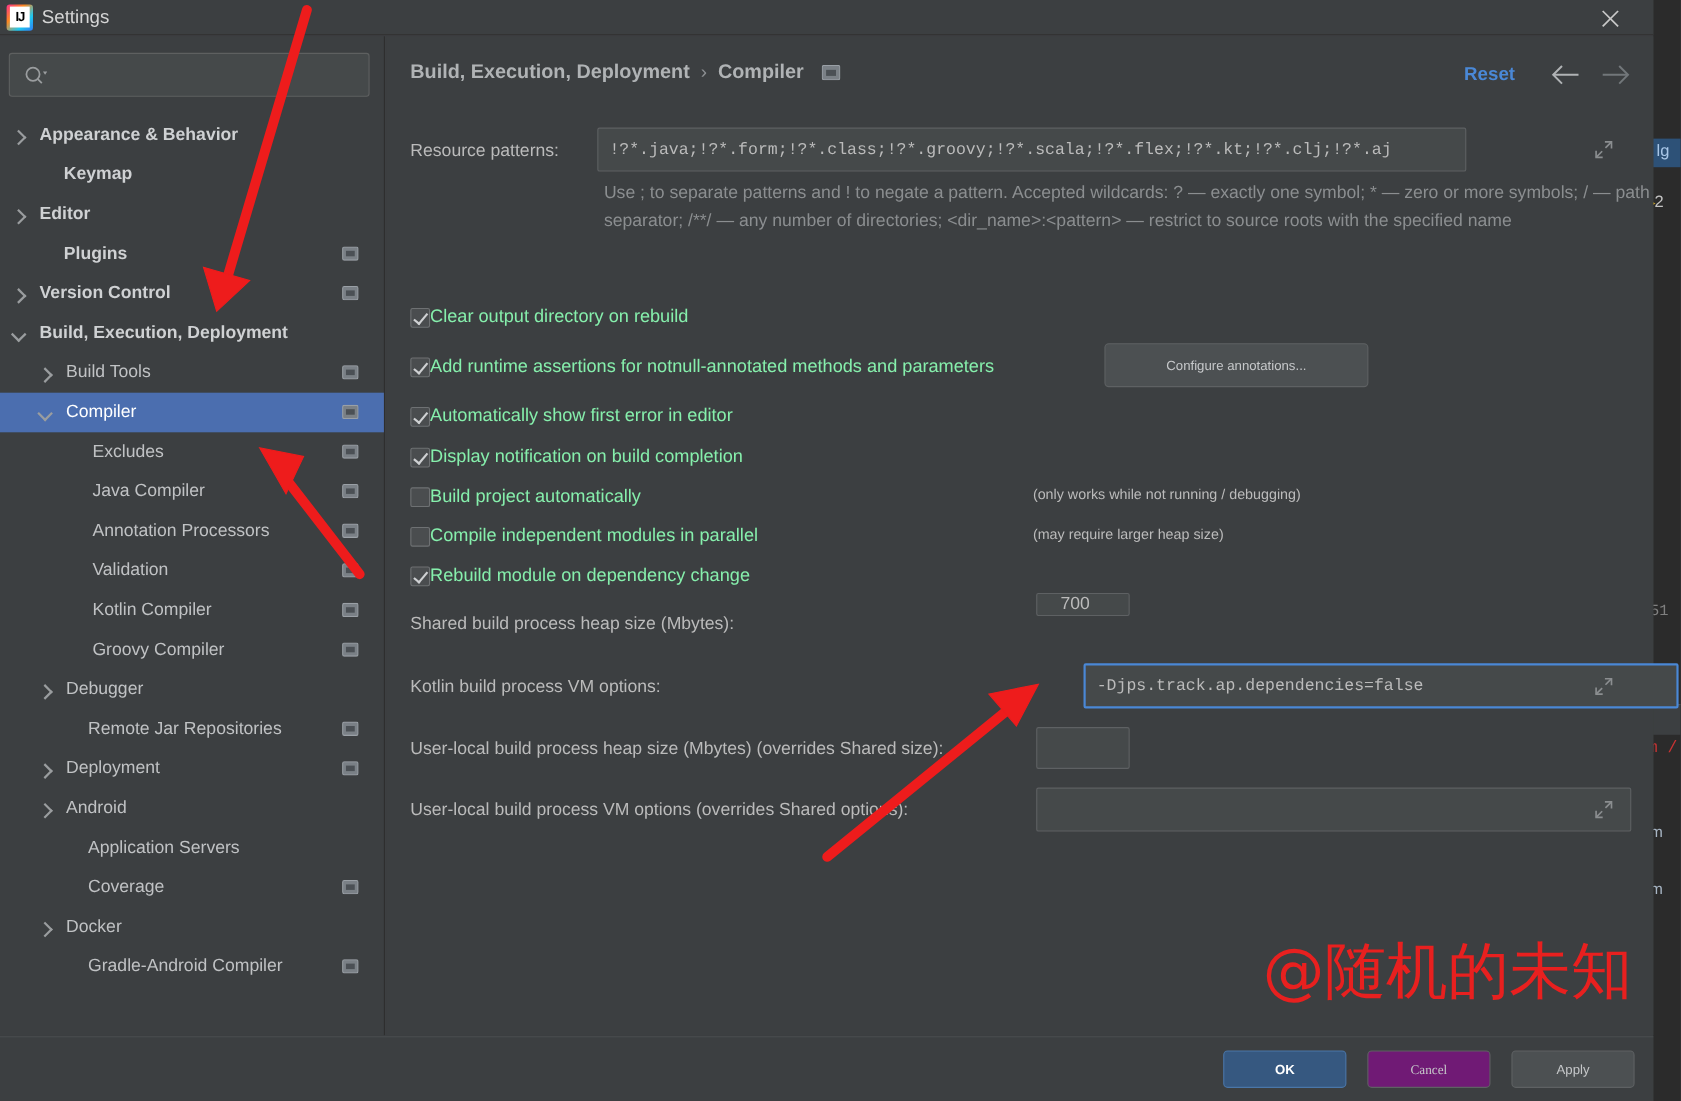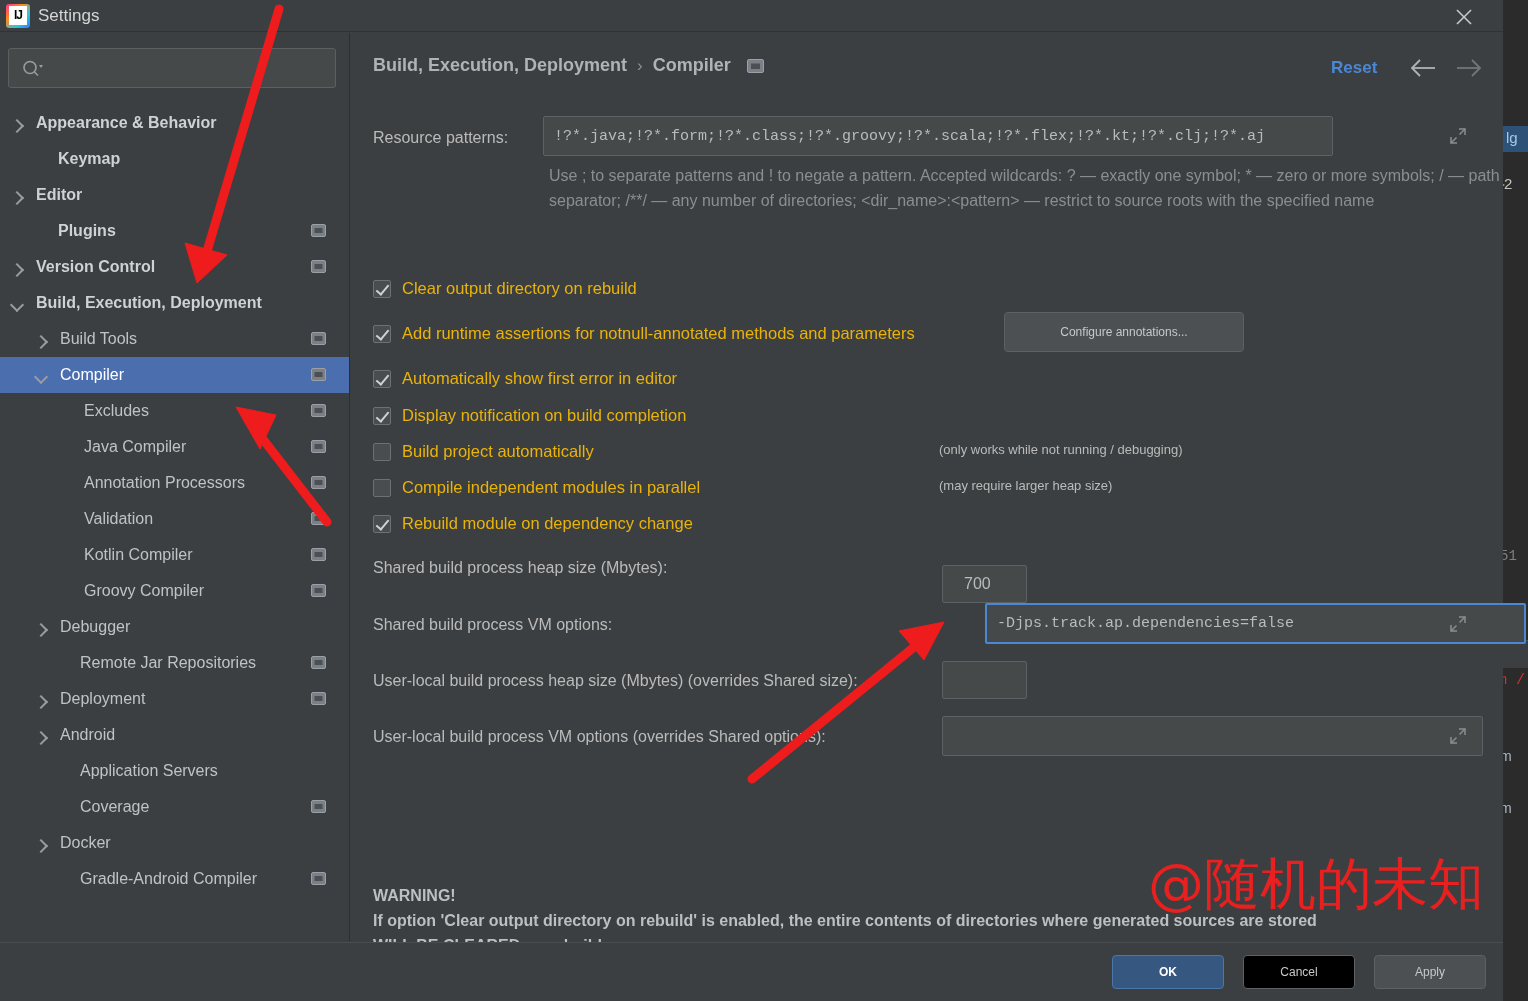--- a/index.html
+++ b/index.html
@@ -204,22 +204,22 @@
     padding: 0 8px; outline: none;
     font-family: "Liberation Sans", sans-serif;
   }
 
   .hint {
     position: absolute; color: #8b8e90; font-size: 16px; line-height: 25px;
     width: 960px;
   }
 
   .cb-row {
-    position: absolute; display: flex; align-items: center; gap: 11px;
-    color: #eab308; font-size: 16.5px; white-space: nowrap;
+    position: absolute; display: flex; align-items: center; 
+    color: #86efac; font-size: 16.5px; white-space: nowrap;
   }
   .cb {
     width: 18px; height: 18px; flex: 0 0 18px;
     background: #4a4d4f; border: 1px solid #6e7173; border-radius: 2px;
     position: relative;
   }
   .cb.checked::after {
     content: ""; position: absolute; left: 5px; top: 1px;
     width: 5px; height: 11px;
     border-right: 2px solid #cfd1d3; border-bottom: 2px solid #cfd1d3;
@@ -252,21 +252,21 @@
     display: flex; align-items: center; justify-content: center;
     cursor: default;
   }
   .btn-ok {
     left: 1112px; width: 112px;
     background: #365880; border: 1px solid #4a76a8; color: #ffffff;
     font-weight: bold;
   }
   .btn-cancel {
     left: 1243px; width: 112px;
-    background: #000000; border: 1px solid #5e6163; color: #c6c8ca;
+    background: #701a75; border: 1px solid #5e6163; color: #c6c8ca; font-family: Liberation Serif, serif;
   }
   .btn-apply {
     left: 1374px; width: 112px;
     background: #4c5052; border: 1px solid #5e6163; color: #c6c8ca;
   }
 
   
   .annot { position: absolute; left: 0; top: 0; width: 1528px; height: 1001px;
            pointer-events: none; }
   .watermark {
@@ -531,48 +531,43 @@
           <span>Compile independent modules in parallel</span>
         </div>
         <div class="side-note" style="left:588px; top:375px;">(may require larger heap size)</div>
 
         <div class="cb-row" style="left:22px; top:411px;">
           <span class="cb checked"></span>
           <span>Rebuild module on dependency change</span>
         </div>
 
         <div class="row-label" style="left:22px; top:456px;">Shared build process heap size (Mbytes):</div>
-        <input class="numfield" style="left: 591px; top: 462px; width: 85px; height: 38px; padding-left: 21px;" type="text" value="700">
-
-        <div class="row-label" style="left:22px; top:513px;">Shared build process VM options:</div>
+        <input class="numfield" style="left: 591px; top: 436px; width: 85px; height: 21px; padding-left: 21px;" type="text" value="700">
+
+        <div class="row-label" style="left:22px; top:513px;">Kotlin build process VM options:</div>
         <input class="textfield focused" style="left: 591px; top: 500px; width: 541px; height: 41px;" type="text" value="-Djps.track.ap.dependencies=false">
         <svg class="expand-ico" style="left:1098px; top:512px;" viewBox="0 0 18 18">
           <polyline points="10,2 16,2 16,8" fill="none" stroke="#8b8e90" stroke-width="1.5"></polyline>
           <line x1="16" y1="2" x2="10.5" y2="7.5" stroke="#8b8e90" stroke-width="1.5"></line>
           <polyline points="8,16 2,16 2,10" fill="none" stroke="#8b8e90" stroke-width="1.5"></polyline>
           <line x1="2" y1="16" x2="7.5" y2="10.5" stroke="#8b8e90" stroke-width="1.5"></line>
         </svg>
 
         <div class="row-label" style="left:22px; top:569px;">User-local build process heap size (Mbytes) (overrides Shared size):</div>
         <input class="numfield" style="left: 591px; top: 558px; width: 85px; height: 38px;" type="text" value="">
 
         <div class="row-label" style="left:22px; top:625px;">User-local build process VM options (overrides Shared options):</div>
         <input class="textfield" style="left: 591px; top: 613px; width: 541px; height: 40px;" type="text" value="">
         <svg class="expand-ico" style="left:1098px; top:624px;" viewBox="0 0 18 18">
           <polyline points="10,2 16,2 16,8" fill="none" stroke="#8b8e90" stroke-width="1.5"></polyline>
           <line x1="16" y1="2" x2="10.5" y2="7.5" stroke="#8b8e90" stroke-width="1.5"></line>
           <polyline points="8,16 2,16 2,10" fill="none" stroke="#8b8e90" stroke-width="1.5"></polyline>
           <line x1="2" y1="16" x2="7.5" y2="10.5" stroke="#8b8e90" stroke-width="1.5"></line>
         </svg>
 
-        <div class="warning">
-          <div>WARNING!</div>
-          <div>If option 'Clear output directory on rebuild' is enabled, the entire contents of directories where generated sources are stored</div>
-          <div>WILL BE CLEARED on rebuild.</div>
-        </div>
 
       </div>
     </div>
 
     <div class="buttonbar">
       <div class="btn btn-ok">OK</div>
       <div class="btn btn-cancel">Cancel</div>
       <div class="btn btn-apply">Apply</div>
     </div>
 

